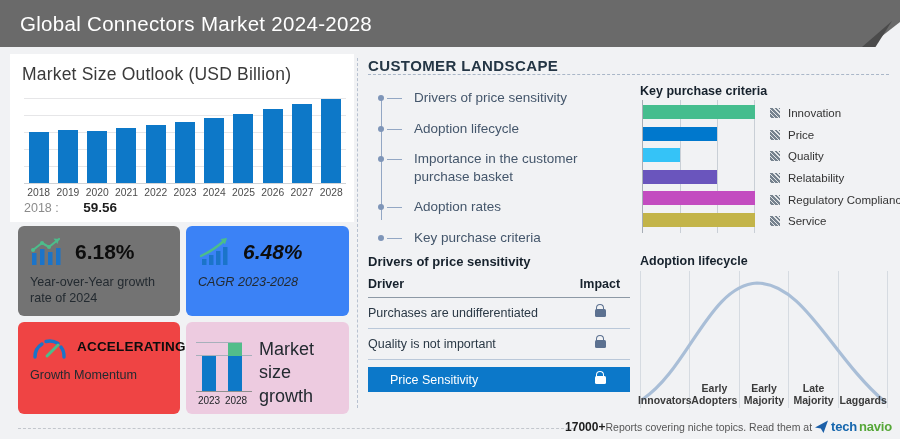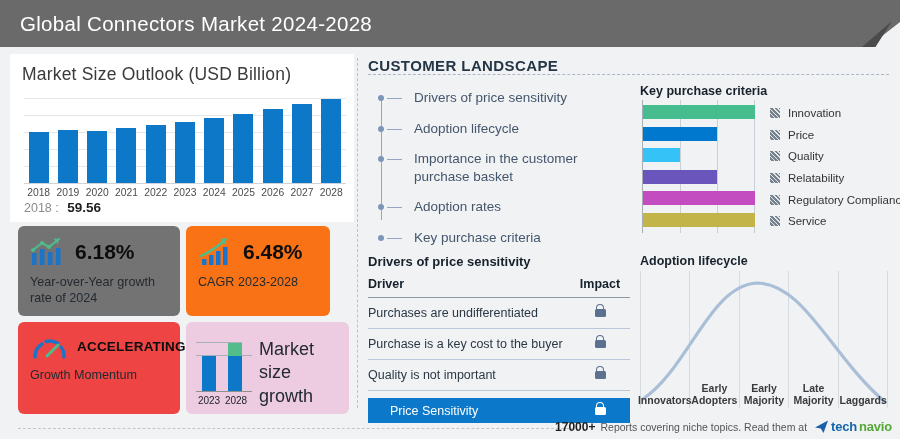--- a/index.html
+++ b/index.html
@@ -18,26 +18,26 @@
   .panel{position:absolute;left:10px;top:54px;width:344px;height:168px;background:#ffffff;}
   .ms-title{position:absolute;left:22px;top:64px;font-size:17.5px;color:#3a3a3a;letter-spacing:.2px;}
   .main-chart{position:absolute;left:24px;top:97px;width:322px;}
   .main-bars{display:flex;align-items:flex-end;height:86px;border-bottom:1px solid #cfd2d6;
        background-image:repeating-linear-gradient(to top,transparent 0,transparent 16px,#e6e6e8 16px,#e6e6e8 17px);}
   .slot{flex:1;display:flex;justify-content:center;}
   .vbar{width:20px;background:#0d78c8;}
   .main-labels{display:flex;margin-top:3px;}
   .xlab{flex:1;text-align:center;font-size:10.3px;color:#4c4c4c;}
   .base-stat{position:absolute;left:24px;top:200px;font-size:12.5px;color:#8b8b8b;}
-  .base-stat b{font-size:13.5px;color:#1d1d1d;margin-left:5px;}
+  .base-stat b{font-size:13.5px;color:#1d1d1d;margin-left:21px;}
 
   
   .card{position:absolute;border-radius:6px;padding:11px 12px;box-sizing:border-box;}
   .card1{left:18px;top:226px;width:162px;height:90px;background:#737373;}
-  .card2{left:186px;top:226px;width:144px;height:90px;background:#f97316;}
+  .card2{left:186px;top:226px;width:163px;height:90px;background:#3b82f6;font-style:italic;}
   .card3{left:18px;top:322px;width:162px;height:92px;background:#ef4444;}
   .card4{left:186px;top:322px;width:163px;height:92px;background:#edcbe0;display:flex;padding:8px 8px 6px 10px;}
   .statrow{display:flex;align-items:center;gap:9px;}
   .statval{font-size:21px;font-weight:700;color:#0d0d0d;}
   .statword{font-size:13.5px;font-weight:700;color:#0d0d0d;letter-spacing:.2px;}
   .statlbl{font-size:12.6px;color:#232a30;margin-top:7px;line-height:1.28;}
 
   
   .mini{position:relative;width:58px;height:76px;flex:none;}
   .mini-axis{position:absolute;left:0;right:2px;bottom:14px;border-bottom:1.5px solid #8f8f8f;}
@@ -96,21 +96,21 @@
   
   .ad-title{position:absolute;left:640px;top:254px;font-size:12.5px;font-weight:700;color:#16212c;}
   .ad-chart{position:absolute;left:640px;top:271px;width:248px;height:137px;
       background-image:repeating-linear-gradient(to right,#d6dbe1 0,#d6dbe1 1px,transparent 1px,transparent 49.4px);}
   .ad-chart svg{position:absolute;left:0;top:0;}
   .ad-labels{position:absolute;left:0;right:0;bottom:2px;display:flex;}
   .az{width:20%;height:30px;display:flex;align-items:flex-end;justify-content:center;text-align:center;
       font-size:10.5px;font-weight:700;color:#3a3a3a;line-height:1.15;}
 
   
-  .footer{position:absolute;right:8px;top:419px;display:flex;align-items:center;gap:5px;}
+  .footer{position:absolute;right:8px;top:419px;display:flex;align-items:center;}
   .f-count{font-size:12px;font-weight:700;color:#1d1d1d;}
   .f-text{font-size:10.5px;color:#555555;}
   .brand{display:flex;align-items:center;gap:2px;margin-left:3px;}
   .t1{font-size:13px;font-weight:700;color:#1566ad;letter-spacing:-.2px;}
   .t2{font-size:13px;font-weight:700;color:#56a738;letter-spacing:-.2px;}
 
   .icon-svg{flex:none;}
 </style>
 </head>
 <body>
@@ -262,26 +262,20 @@
       <span class="lockcol">Impact</span>
     </div>
     <div id="drv-rows">
         <div class="drv-row">
           <span class="txt">Purchases are undifferentiated</span>
           <span class="lockcol">
             <span class="lock"></span>
           </span>
         </div>
         <div class="drv-row">
-          <span class="txt">Purchase is a key cost to the buyer</span>
-          <span class="lockcol">
-            <span class="lock"></span>
-          </span>
-        </div>
-        <div class="drv-row">
           <span class="txt">Quality is not important</span>
           <span class="lockcol">
             <span class="lock"></span>
           </span>
         </div>
       </div>
     <div class="hl-row">
       <span class="txt">Price Sensitivity</span>
       <span class="lockcol">
           <span class="lock w"></span>

